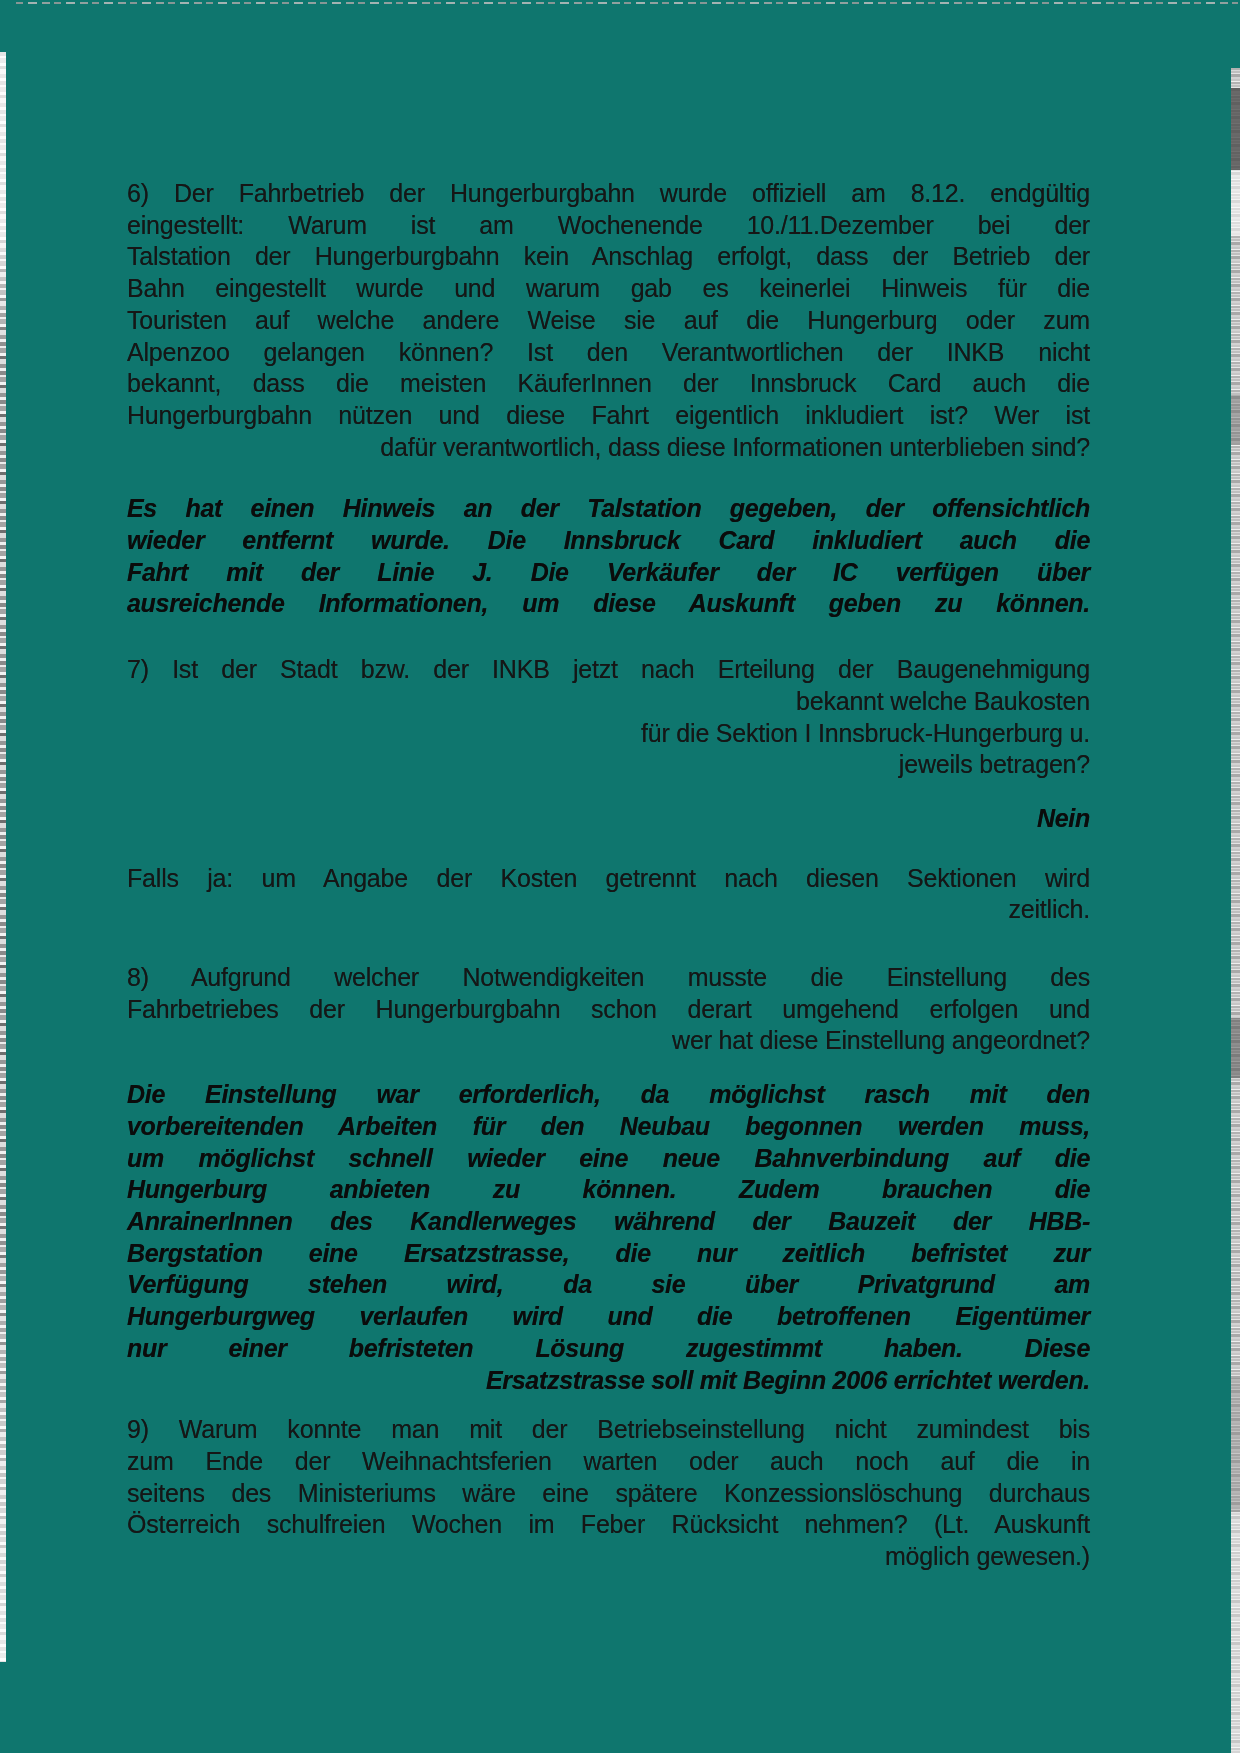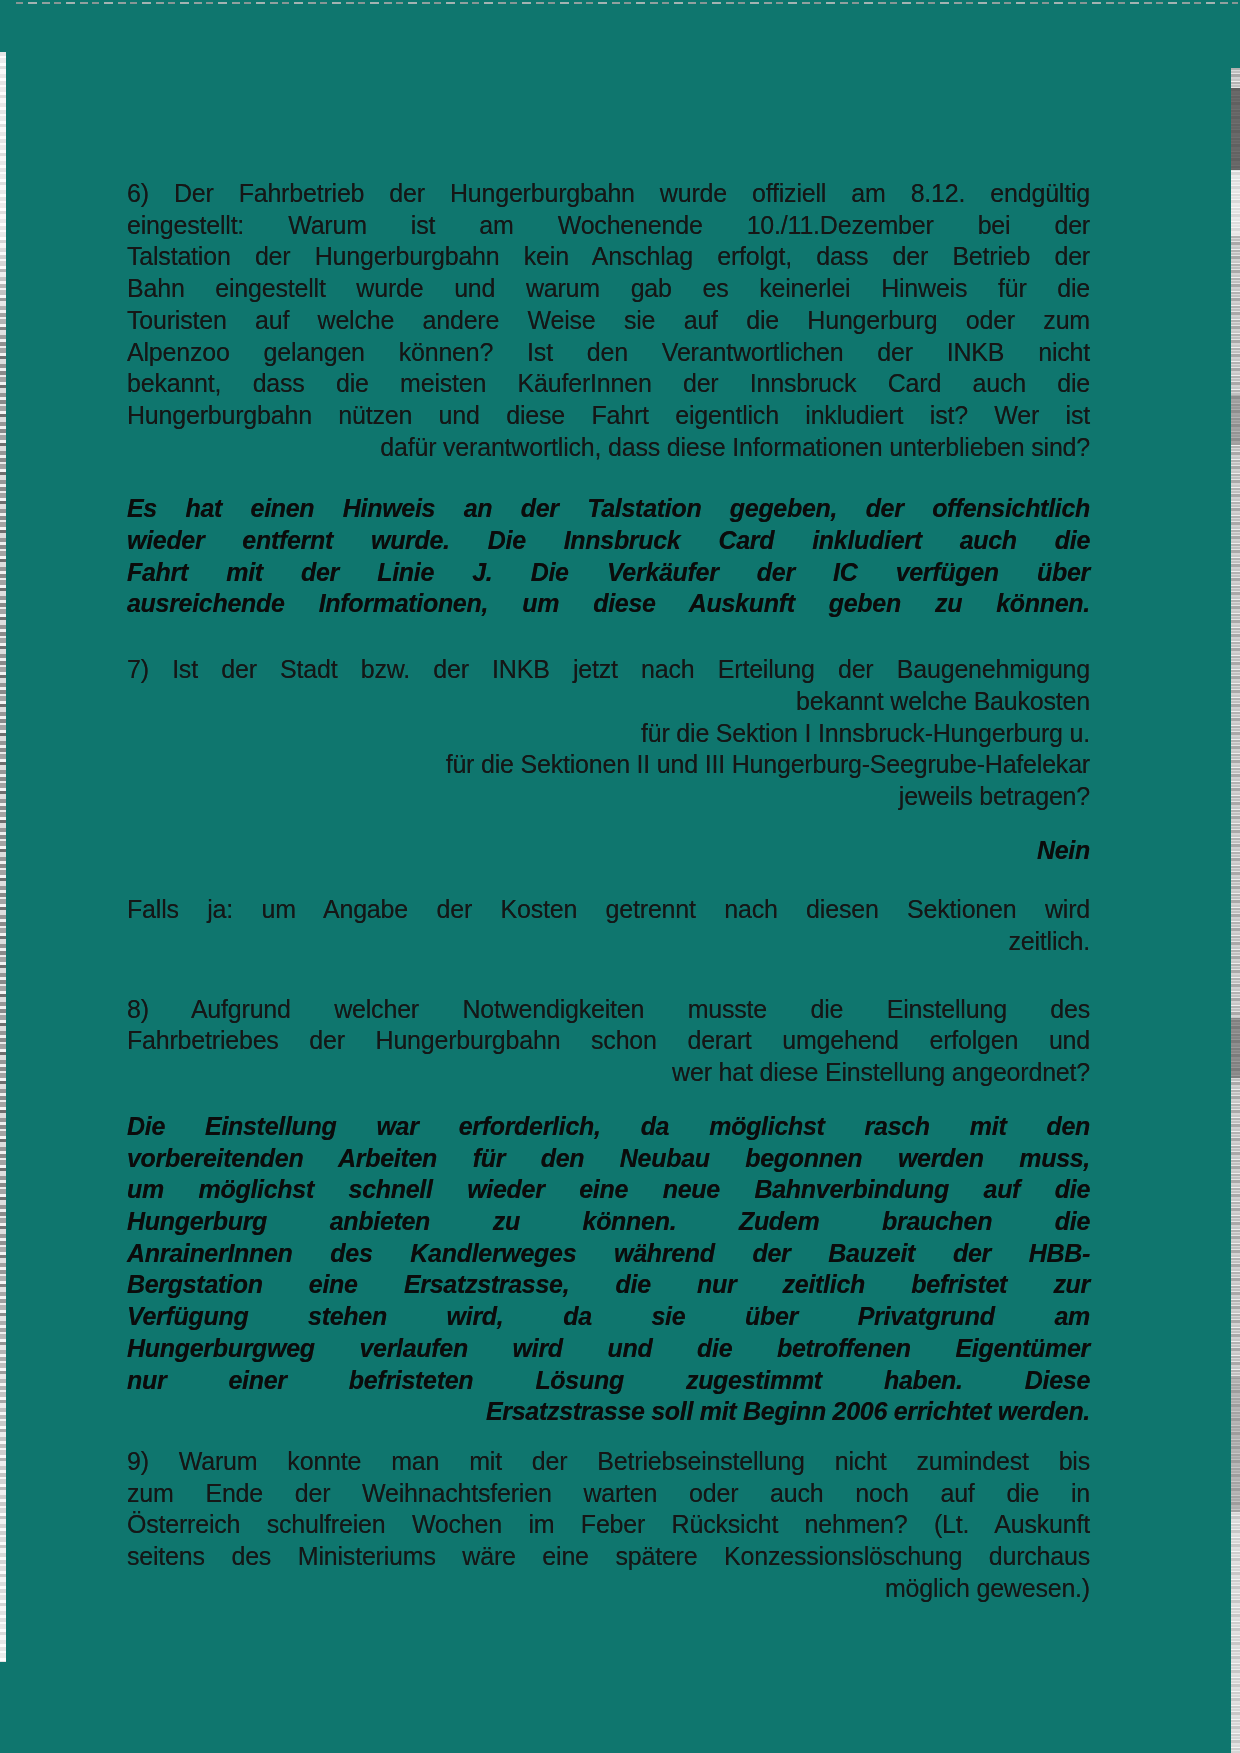--- a/index.html
+++ b/index.html
@@ -131,21 +131,20 @@
       <div class="line jl">Es hat einen Hinweis an der Talstation gegeben, der offensichtlich</div>
       <div class="line jl">wieder entfernt wurde. Die Innsbruck Card inkludiert auch die</div>
       <div class="line jl">Fahrt mit der Linie J. Die Verkäufer der IC verfügen über</div>
       <div class="line jl">ausreichende Informationen, um diese Auskunft geben zu können.</div>
     </section>
 
     <section class="para q m-q7">
       <div class="line jl">7) Ist der Stadt bzw. der INKB jetzt nach Erteilung der Baugenehmigung</div>
       <div class="line">bekannt welche Baukosten</div>
       <div class="line">für die Sektion I Innsbruck-Hungerburg u.</div>
-      <div class="line">für die Sektionen II und III Hungerburg-Seegrube-Hafelekar</div>
       <div class="line">jeweils betragen?</div>
     </section>
 
     <section class="para a m-a7">
       <div class="line">Nein</div>
     </section>
 
     <section class="para q m-q7b">
       <div class="line jl">Falls ja: um Angabe der Kosten getrennt nach diesen Sektionen wird</div>
       <div class="line">zeitlich.</div>
@@ -166,19 +165,19 @@
       <div class="line jl">Bergstation eine Ersatzstrasse, die nur zeitlich befristet zur</div>
       <div class="line jl">Verfügung stehen wird, da sie über Privatgrund am</div>
       <div class="line jl">Hungerburgweg verlaufen wird und die betroffenen Eigentümer</div>
       <div class="line jl">nur einer befristeten Lösung zugestimmt haben. Diese</div>
       <div class="line">Ersatzstrasse soll mit Beginn 2006 errichtet werden.</div>
     </section>
 
     <section class="para q m-q9">
       <div class="line jl">9) Warum konnte man mit der Betriebseinstellung nicht zumindest bis</div>
       <div class="line jl">zum Ende der Weihnachtsferien warten oder auch noch auf die in</div>
+      <div class="line jl">seitens des Ministeriums wäre eine spätere Konzessionslöschung durchaus</div>
       <div class="line jl">Österreich schulfreien Wochen im Feber Rücksicht nehmen? (Lt. Auskunft</div>
-      <div class="line jl">seitens des Ministeriums wäre eine spätere Konzessionslöschung durchaus</div>
       <div class="line">möglich gewesen.)</div>
     </section>
 
   </main>
 </div>
 
 </body></html>

